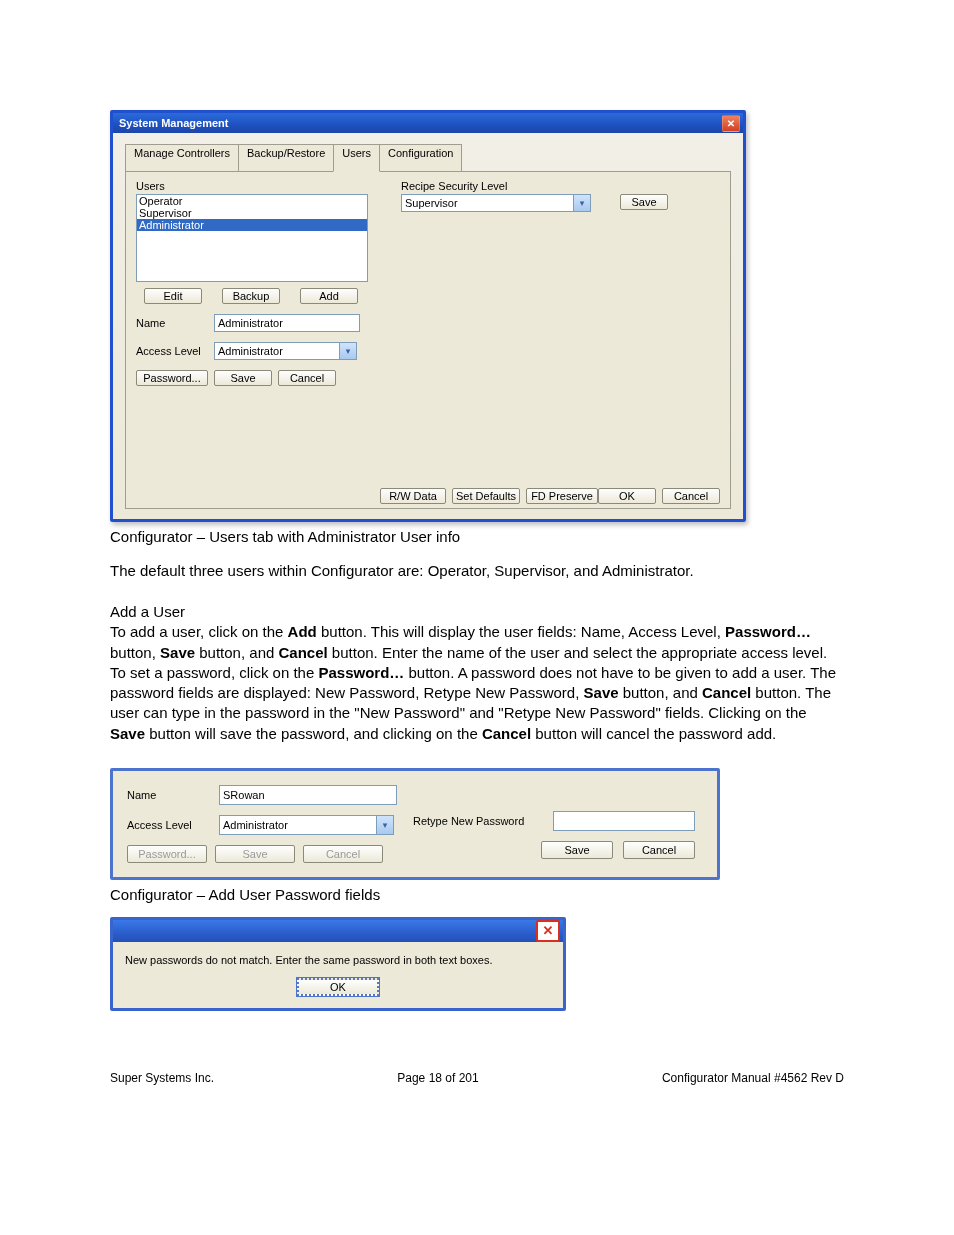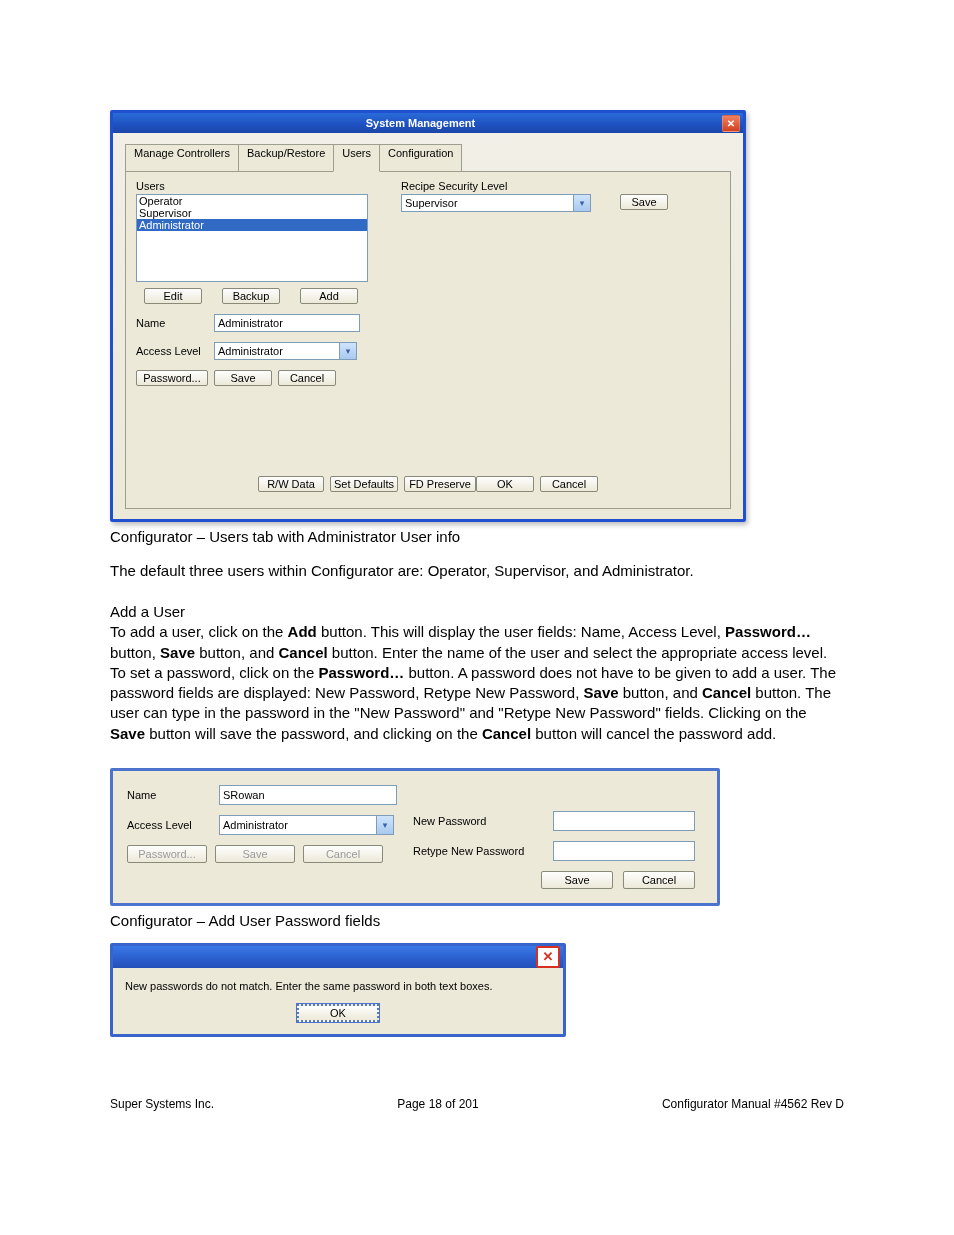--- a/index.html
+++ b/index.html
@@ -27,21 +27,20 @@
   .wnd .titlebar {
     height: 20px;
     background: linear-gradient(#2a6cd8, #1e50c0 60%, #1a46a8);
     color: #fff;
     font-weight: bold;
     font-size: 11px;
     display: flex;
     align-items: center;
     padding: 0 3px 0 6px;
     font-family: Tahoma, Arial, sans-serif;
-    text-align: center;
   }
   .wnd .titlebar .titletext { flex: 1; }
   .wnd .closebox {
     width: 16px; height: 15px;
     background: linear-gradient(#f08060, #d04020);
     border: 1px solid #fff3;
     border-radius: 2px;
     color: #fff;
     display:flex; align-items:center; justify-content:center;
     font-size:10px; font-weight:bold;
@@ -120,22 +119,22 @@
   }
   .rightcol { position:absolute; left:275px; top:8px; }
   .combo2 {
     border:1px solid #7e9db9; background:#fff;
     height:16px; width:185px; font-size:11px; padding:0 0 0 3px;
     position:relative; display:flex; align-items:center;
     margin-top:2px;
   }
   .savebtn-right { position:absolute; left:494px; top:22px; width:46px;}
   .bottombar {
-    position:absolute; left:10px; right:10px; bottom:16px;
-    display:flex; justify-content:center;
+    position:absolute; left:10px; right:10px; bottom:4px;
+    display:flex; justify-content:flex-end;
   }
   .bottombar .lgroup, .bottombar .rgroup { display:flex; gap:6px; }
 
   
   .caption { font-size: 15px; margin: 6px 0 0 0; }
 
   
   p.body { font-size: 15px; line-height: 1.35; margin: 16px 0; }
   h3.sec { font-size: 15px; font-weight: normal; margin: 22px 0 2px 0; }
 
@@ -328,24 +327,20 @@
       </div>
       <div class="p2btnrow">
         <div class="p2btn disabled">Password...</div>
         <div class="p2btn disabled">Save</div>
         <div class="p2btn disabled">Cancel</div>
       </div>
     </div>
     <div class="p2right">
       <div style="height:26px;"></div>
       <div class="p2row">
-        <div class="plabel">New Password</div>
-        <div class="txt3"></div>
-      </div>
-      <div class="p2row">
         <div class="plabel">Retype New Password</div>
         <div class="txt3"></div>
       </div>
       <div class="p2rbtnrow">
         <div class="p2btn" style="width:70px;">Save</div>
         <div class="p2btn" style="width:70px;">Cancel</div>
       </div>
     </div>
   </div>
 

